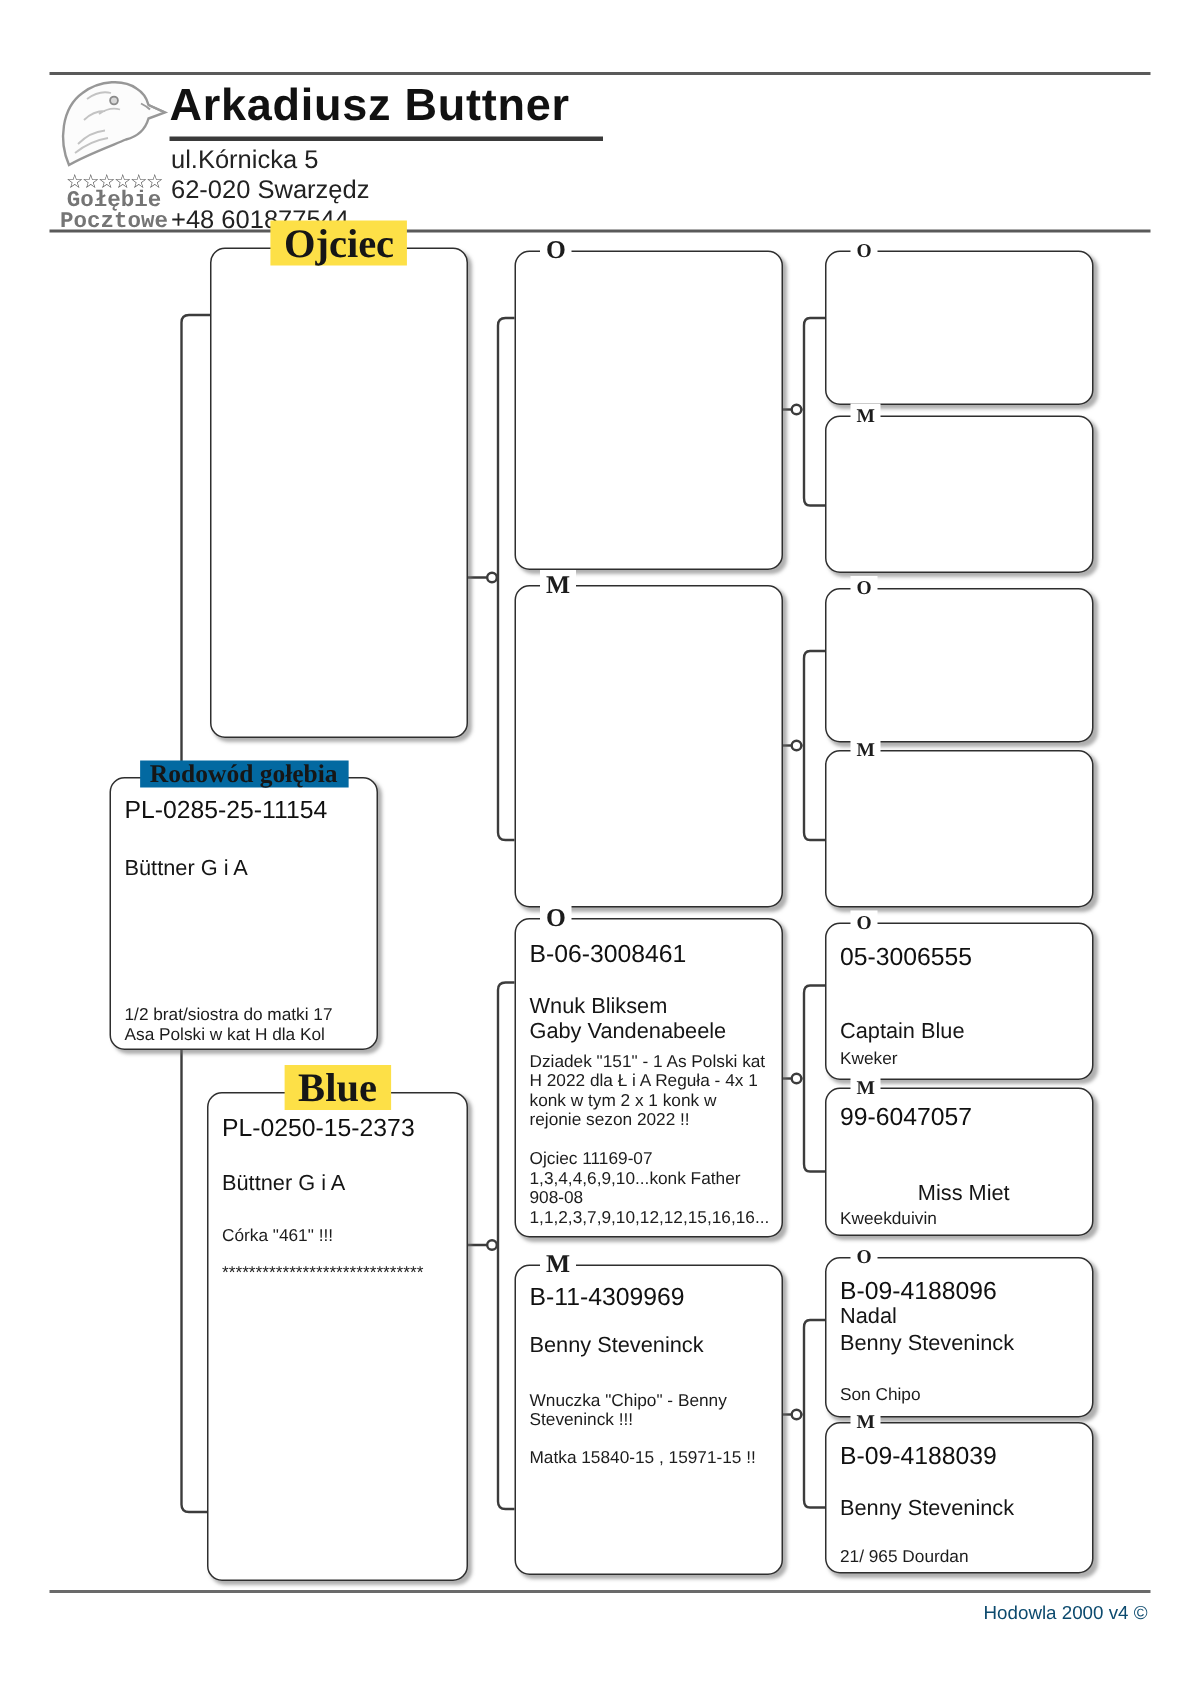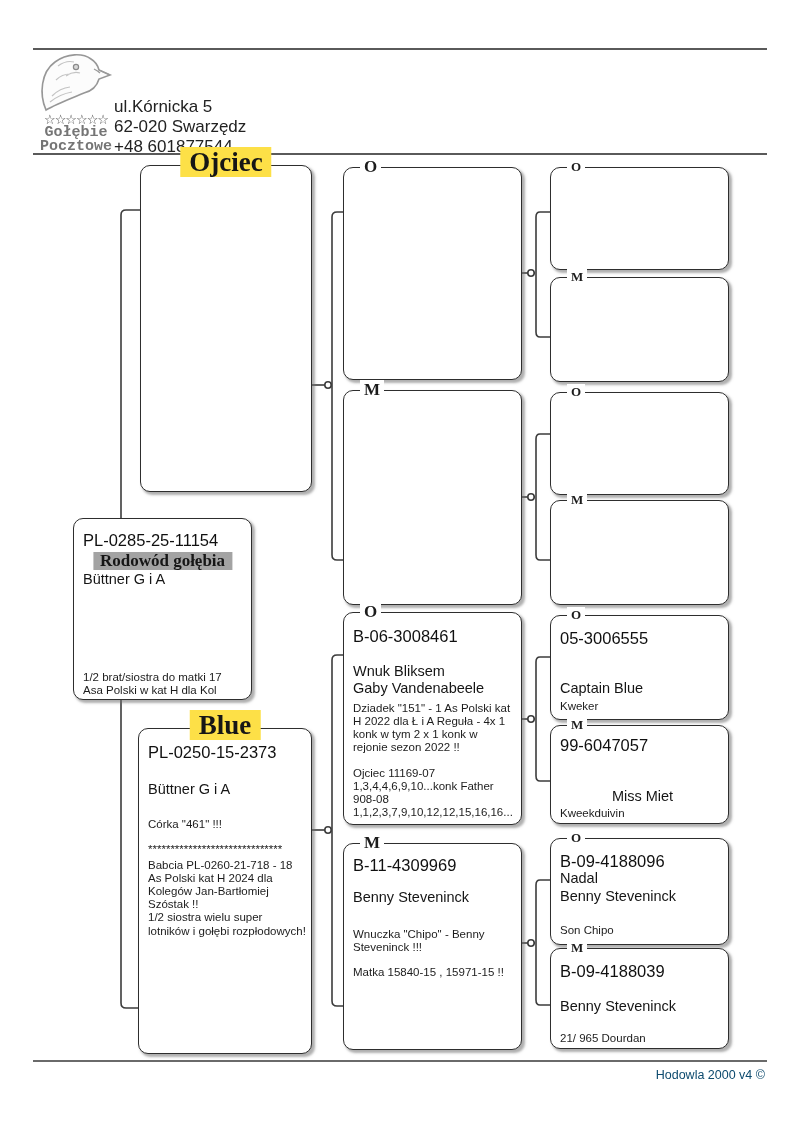--- a/index.html
+++ b/index.html
@@ -17,23 +17,23 @@
   .pbox{position:absolute;background:#fff;border:1.6px solid #2e2e2e;border-radius:10px;
         box-shadow:2.5px 2.5px 2.5px rgba(110,110,110,.55);z-index:2;}
   .pbox.front{z-index:3;}
   .tagO,.tagM{position:absolute;background:#fff;padding:0 4px;font-family:"Liberation Serif",serif;
         font-weight:bold;color:#1c1c1c;}
   .tag-mid{font-size:17px;top:-11px;left:16px;}
   .tag-sm{font-size:13px;top:-9px;left:16px;}
   .biglabel{position:absolute;top:-19px;left:50%;transform:translateX(-50%);background:#fde047;
         padding:0 9px;font-family:"Liberation Serif",serif;font-weight:bold;font-size:27px;
         color:#161616;white-space:nowrap;line-height:30px;}
-  .medlabel{position:absolute;top:-12px;left:50%;transform:translateX(-50%);background:#a3a3a3;
+  .medlabel{position:absolute;top:-12px;left:50%;transform:translateX(-50%);background:#0369a1;
         padding:0 7px;font-family:"Liberation Serif",serif;font-weight:bold;font-size:17px;
-        color:#161616;white-space:nowrap;line-height:18px;margin-top:45px;}
+        color:#161616;white-space:nowrap;line-height:18px;}
   .txt{position:absolute;left:9px;right:3px;}
   .ring{font-size:16.5px;color:#101010;}
   .pname{font-size:14.5px;color:#151515;}
   .small{font-size:11.5px;line-height:1.14;white-space:pre-line;color:#1c1c1c;}
   .connectors{position:absolute;left:0;top:0;z-index:1;}
   .footer-credit{position:absolute;right:35px;top:1068px;font-size:12.5px;color:#0c4a6e;}
 </style>
 </head>
 <body>
 
@@ -47,20 +47,21 @@
       <path d="M8,58 C1,42 3,20 17,10 C29,1 45,1 53,7 C58,10 60,14 61,18 L72,23 L61,27 C59,34 54,39 46,41 C34,46 18,52 8,58 Z" fill="#fcfcfc" stroke="#979797" stroke-width="1.6"></path>
       <path d="M14,44 q8,-8 18,-9 M12,50 q10,-8 22,-10 M20,14 q8,-6 16,-4 M28,24 q7,-5 14,-3 M18,28 q6,-6 14,-6" fill="none" stroke="#c3c3c3" stroke-width="1.2"></path>
       <circle cx="38" cy="15" r="2.6" fill="#d8d8d8" stroke="#8a8a8a" stroke-width="1.2"></circle>
       <path d="M56,17 q4,2 6,4 M61,18 L72,23" fill="none" stroke="#9a9a9a" stroke-width="1.3"></path>
     </svg>
     <div class="stars">☆☆☆☆☆☆</div>
     <div class="lg">Gołębie</div>
     <div class="lg">Pocztowe</div>
   </div>
 
+  <div class="owner-name">Arkadiusz Buttner</div>
   <div class="addr">
     <div>ul.Kórnicka 5</div>
     <div>62-020 Swarzędz</div>
     <div>+48 601877544</div>
   </div>
 
   <svg class="connectors" width="800" height="1131">
     <g fill="none" stroke="#3c3c3c" stroke-width="1.6">
 
       <path d="M140,210 H126 Q121,210 121,215 V1003 Q121,1008 126,1008 H138"></path>
@@ -101,26 +102,20 @@
     <div class="txt small" style="top:152px;">1/2 brat/siostra do matki 17
 Asa Polski w kat H dla Kol</div>
   </div>
 
   <div class="pbox" style="left:138px;top:728px;width:172px;height:324px;">
     <div class="biglabel">Blue</div>
     <div class="txt ring" style="top:14px;">PL-0250-15-2373</div>
     <div class="txt pname" style="top:52px;">Büttner G i A</div>
     <div class="txt small" style="top:89px;">Córka "461" !!!</div>
     <div class="txt small" style="top:114px;">******************************</div>
-    <div class="txt small" style="top:130px;">Babcia PL-0260-21-718  - 18
-As Polski kat H 2024 dla
-Kolegów Jan-Bartłomiej
-Szóstak !!
-1/2 siostra wielu super
-lotników i gołębi rozpłodowych!</div>
   </div>
 
   <div class="pbox" style="left:343px;top:167px;width:177px;height:211px;">
     <div class="tagO tag-mid">O</div>
   </div>
 
   <div class="pbox" style="left:343px;top:390px;width:177px;height:213px;">
     <div class="tagM tag-mid">M</div>
   </div>
 

